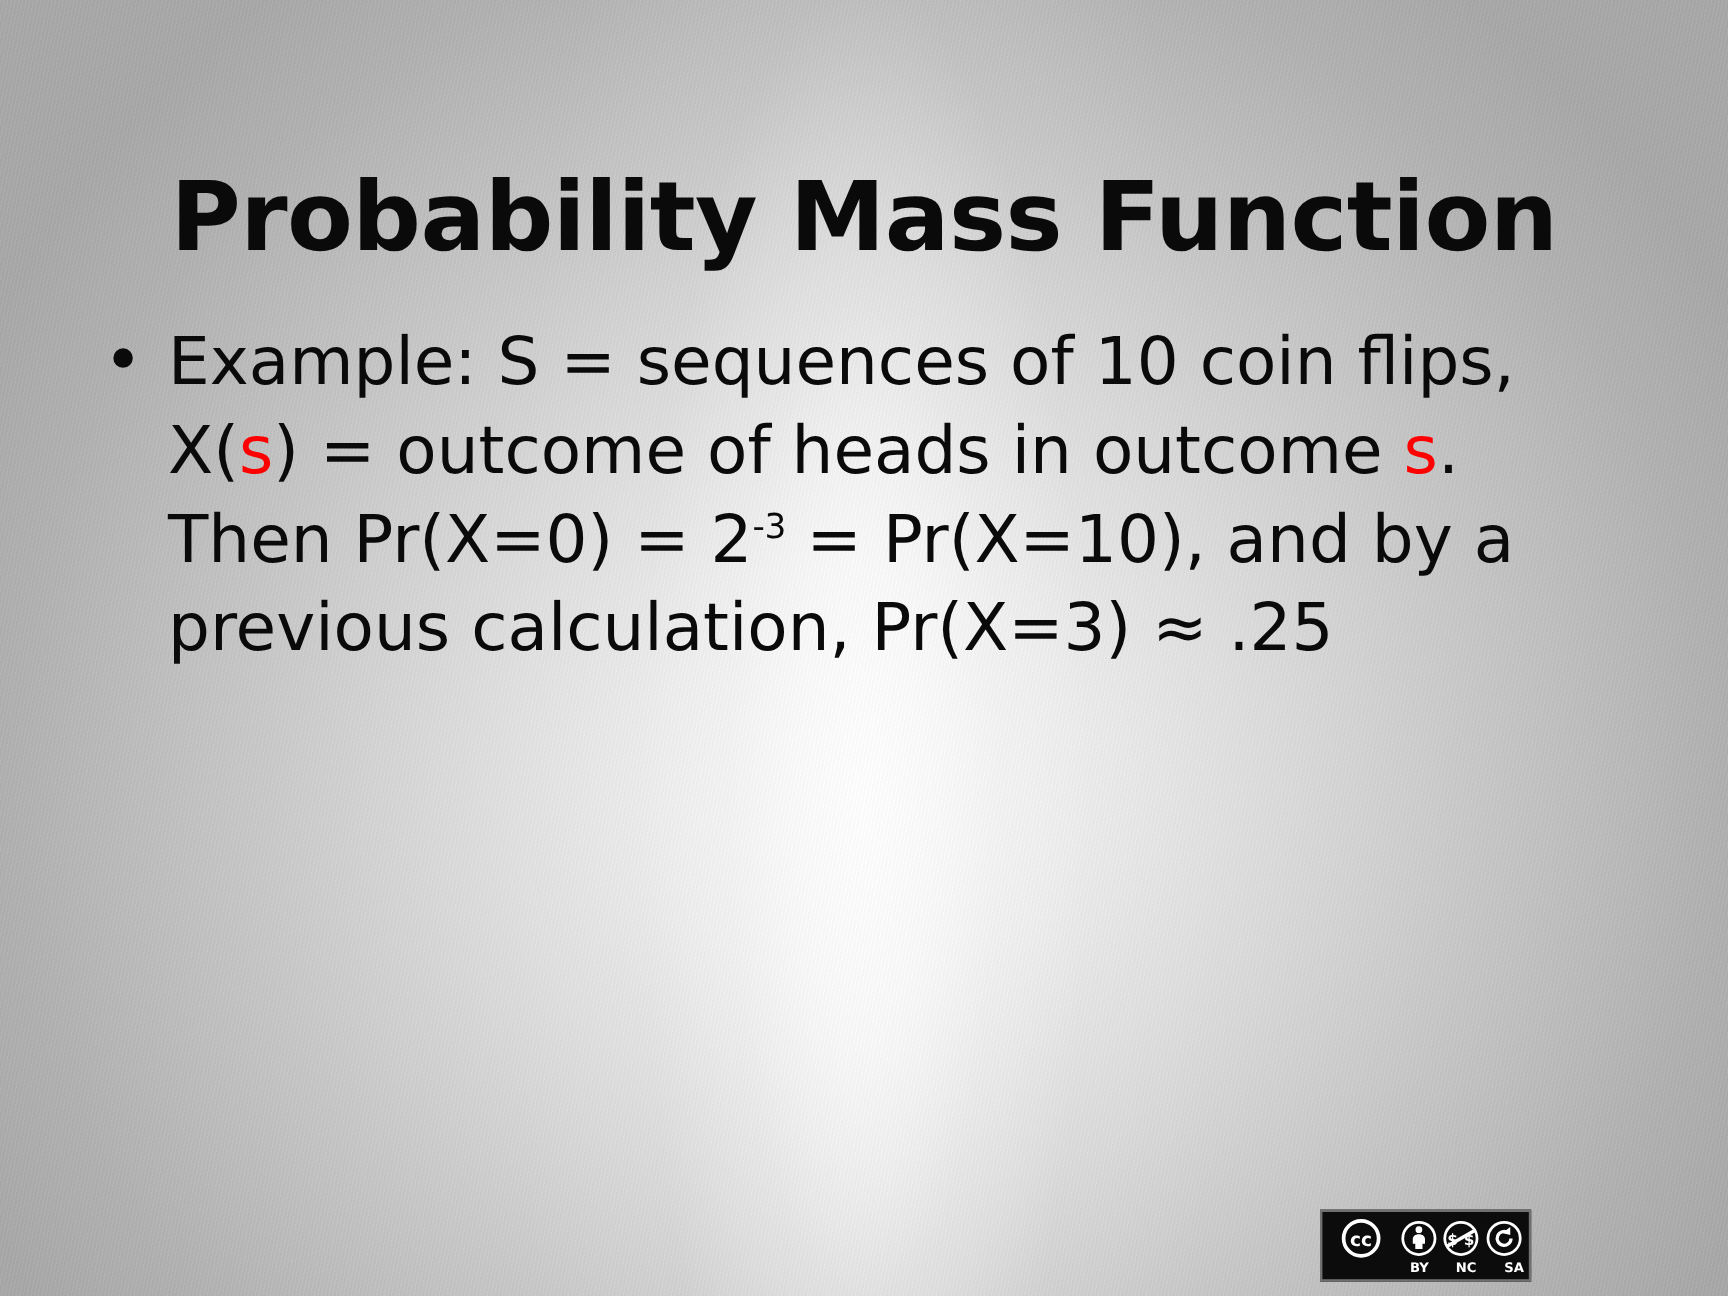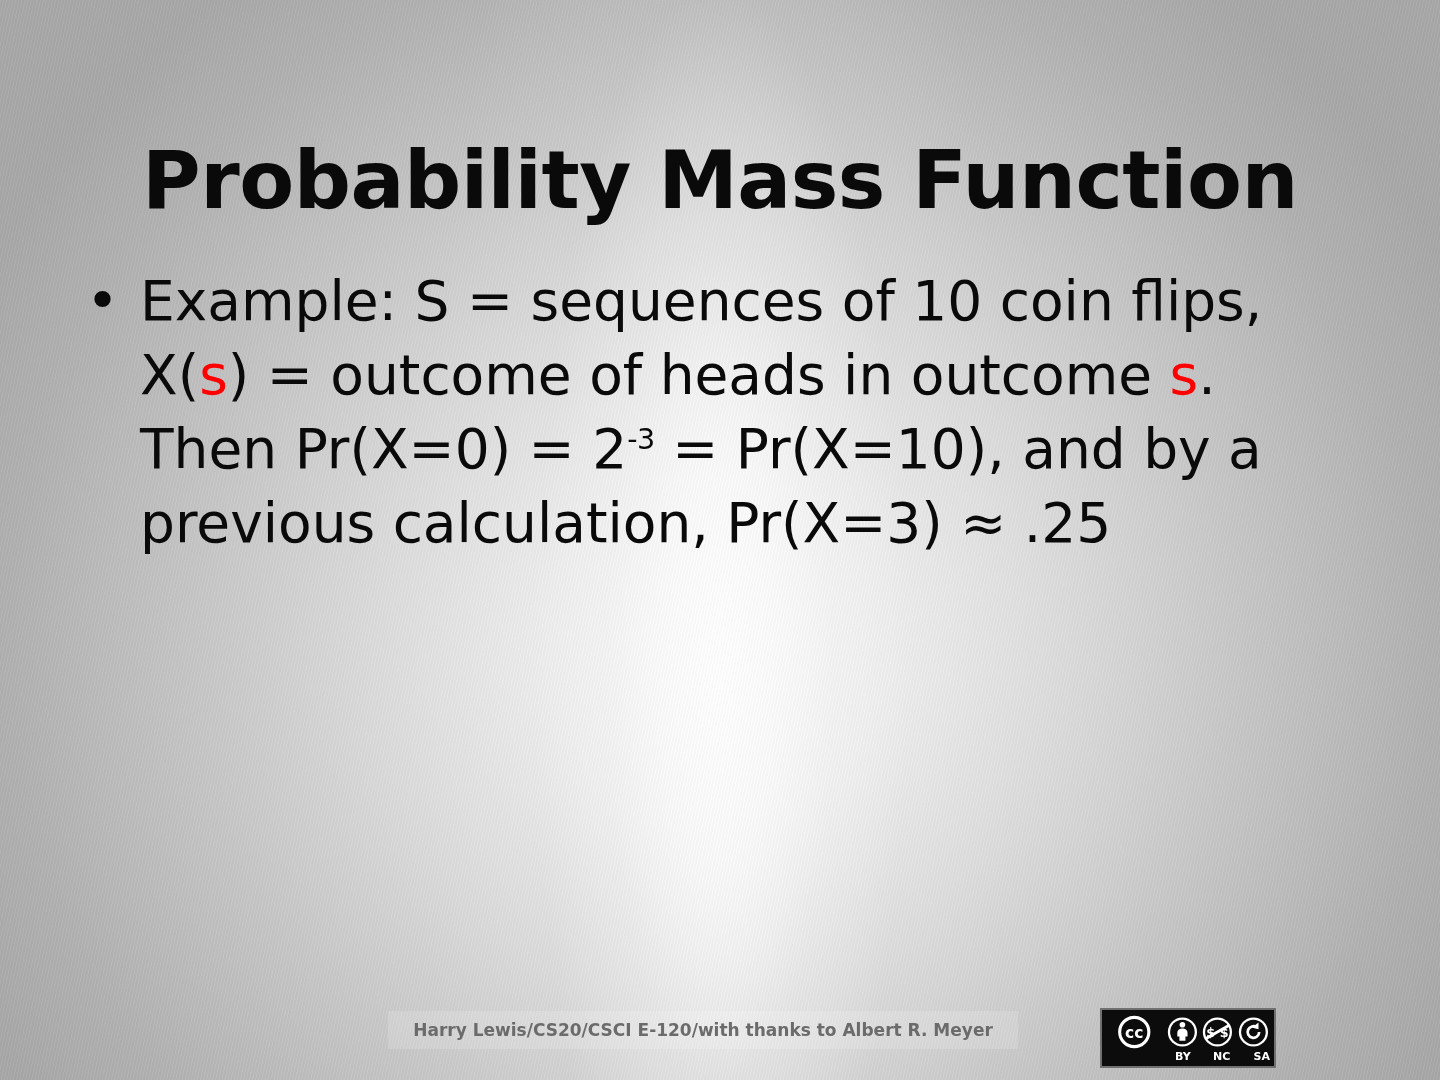--- a/index.html
+++ b/index.html
@@ -161,23 +161,20 @@
 
   <div id="body-block">
     <div class="bullet-row">
       <div class="bullet-mark">•</div>
       <div class="bullet-text">
         <span>Example: S = sequences of 10 coin flips, X(</span><span class="em-red">s</span><span>) = outcome of heads in outcome </span><span class="em-red">s</span><span>. Then Pr(X=0) = 2</span><span class="sup">-3</span><span> = Pr(X=10), and by a previous calculation, Pr(X=3) ≈ .25</span>
       </div>
     </div>
   </div>
 
-  <div id="footer-bar">
-    <span id="footer-text">Harry Lewis/CS20/CSCI E-120/with thanks to Albert R. Meyer</span>
-  </div>
 
   <div id="cc-badge">
     <div class="cc-icons">
 
       <svg class="cc-main" viewBox="0 0 62 36">
         <circle cx="31" cy="18" r="16" fill="none" stroke="#ffffff" stroke-width="3.4"></circle>
         <text x="31" y="25" text-anchor="middle" font-family="DejaVu Sans, sans-serif" font-size="17" font-weight="bold" fill="#ffffff">cc</text>
       </svg>
 
       <svg class="cc-small" viewBox="0 0 36 36">

